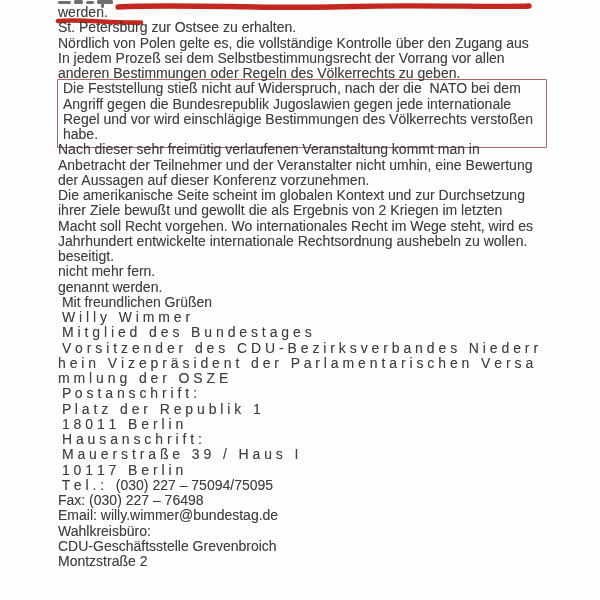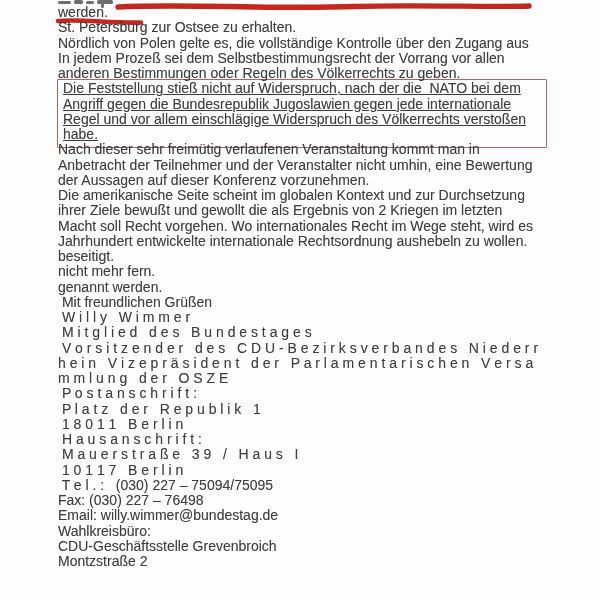--- a/index.html
+++ b/index.html
@@ -10,21 +10,21 @@
   }
   .page { position:absolute; inset:0; }
 
   
   .doc {
     position:absolute; left:58px; top:5px; width:510px;
     font-size:14px; line-height:15.25px; color:#3e3e3e;
     text-shadow:0 0 0.5px rgba(62,62,62,0.35);
   }
   .line { white-space:pre; height:15.25px; }
-  .ind  { padding-left:5px;text-decoration:underline; }   
+  .ind  { padding-left:5px; }   
 
   
   .redbox {
     position:absolute; left:57px; top:79px; width:488px; height:67px;
     border:1.6px solid #a96663; border-radius:1px; pointer-events:none;
   }
 
   
   svg.anno { position:absolute; pointer-events:none; }
   .stroke-top    { left:115px; top:0px; }
@@ -63,21 +63,21 @@
   <div class="redbox"></div>
 
   <div class="doc">
     <div class="line">werden.</div>
     <div class="line">St. Petersburg zur Ostsee zu erhalten.</div>
     <div class="line">Nördlich von Polen gelte es, die vollständige Kontrolle über den Zugang aus</div>
     <div class="line">In jedem Prozeß sei dem Selbstbestimmungsrecht der Vorrang vor allen</div>
     <div class="line">anderen Bestimmungen oder Regeln des Völkerrechts zu geben.</div>
     <div class="line ind">Die Feststellung stieß nicht auf Widerspruch, nach der die  NATO bei dem</div>
     <div class="line ind">Angriff gegen die Bundesrepublik Jugoslawien gegen jede internationale</div>
-    <div class="line ind">Regel und vor allem einschlägige Widerspruch des Völkerrechts verstoßen</div>
+    <div class="line ind">Regel und vor wird einschlägige Bestimmungen des Völkerrechts verstoßen</div>
     <div class="line ind">habe.</div>
     <div class="line">Nach dieser sehr freimütig verlaufenen Veranstaltung kommt man in</div>
     <div class="line">Anbetracht der Teilnehmer und der Veranstalter nicht umhin, eine Bewertung</div>
     <div class="line">der Aussagen auf dieser Konferenz vorzunehmen.</div>
     <div class="line">Die amerikanische Seite scheint im globalen Kontext und zur Durchsetzung</div>
     <div class="line">ihrer Ziele bewußt und gewollt die als Ergebnis von 2 Kriegen im letzten</div>
     <div class="line">Macht soll Recht vorgehen. Wo internationales Recht im Wege steht, wird es</div>
     <div class="line">Jahrhundert entwickelte internationale Rechtsordnung aushebeln zu wollen.</div>
     <div class="line">beseitigt.</div>
     <div class="line">nicht mehr fern.</div>

